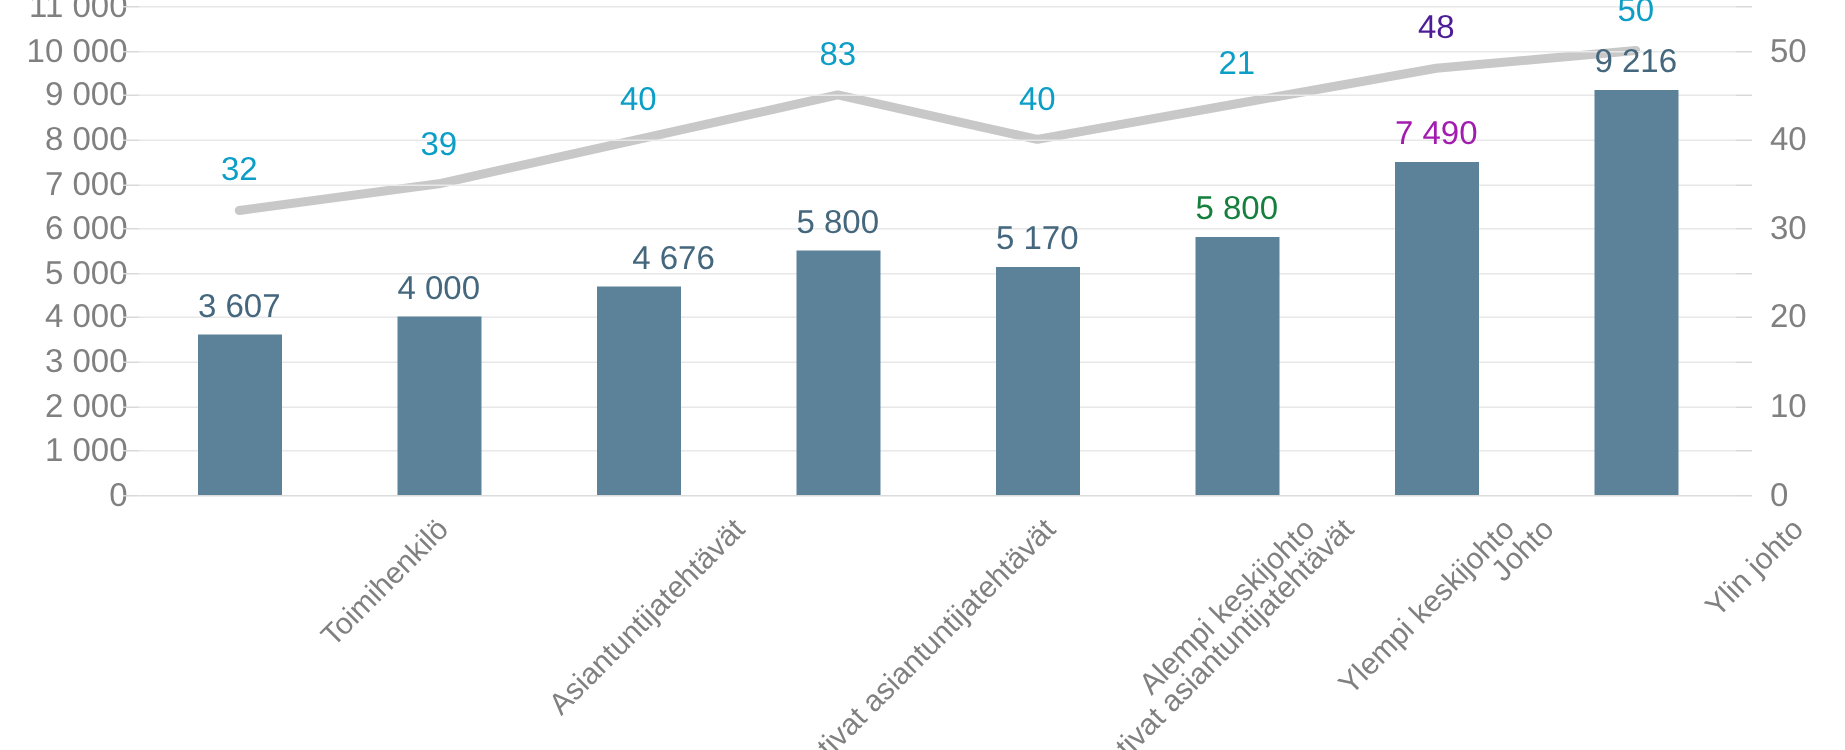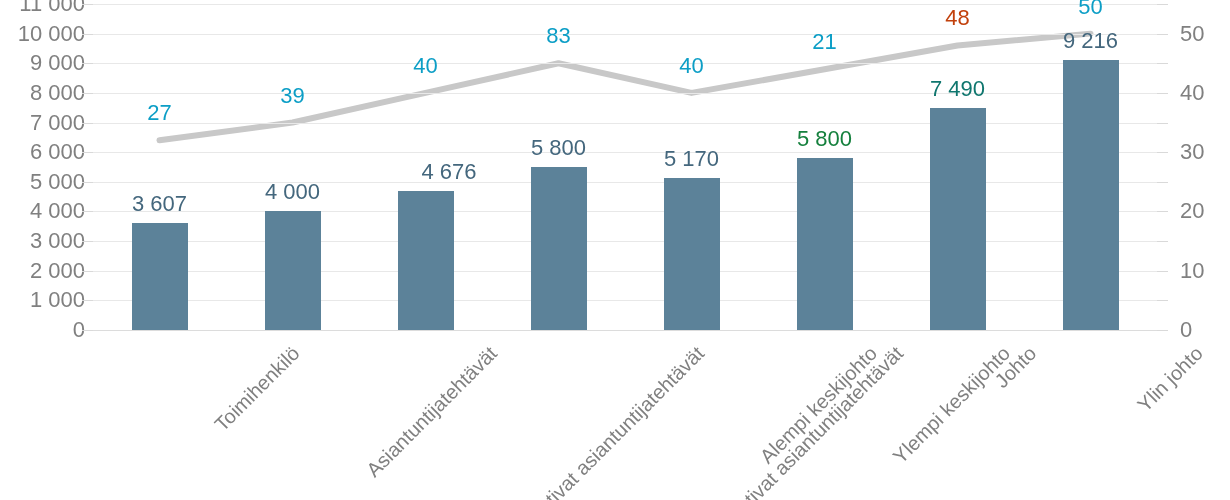--- a/index.html
+++ b/index.html
@@ -200,23 +200,23 @@
       <div class="cat-label" style="left: 975.5px; top: 342px;">Johto</div>
       <div class="cat-label" style="left: 1108.5px; top: 342px;">Ylin johto</div>
     </div>
 
 <div class="bar-label" style="left: 159.5px; top: 191.102px; color: rgb(68, 103, 125);">3 607</div>
     <div class="bar-label" style="left: 292.5px; top: 179.455px; color: rgb(68, 103, 125);">4 000</div>
     <div class="bar-label" style="left: 449px; top: 159.42px; color: rgb(68, 103, 125);">4 676</div>
     <div class="bar-label" style="left: 558.5px; top: 135px; color: rgb(68, 103, 125);">5 800</div>
     <div class="bar-label" style="left: 691.5px; top: 145.965px; color: rgb(68, 103, 125);">5 170</div>
     <div class="bar-label" style="left: 824.5px; top: 126.109px; color: #15803d;">5 800</div>
-    <div class="bar-label" style="left: 957.5px; top: 76.0236px; color: #0f766e;">7 490</div>
+    <div class="bar-label" style="left: 957.5px; top: 76.0236px; color: #a21caf;">7 490</div>
     <div class="bar-label" style="left: 1090.5px; top: 27.6275px; color: rgb(68, 103, 125);">9 216</div>
-    <div class="line-label" style="left: 159.5px; top: 100.327px; color: rgb(12, 158, 198);">27</div>
+    <div class="line-label" style="left: 159.5px; top: 100.327px; color: rgb(12, 158, 198);">32</div>
     <div class="line-label" style="left: 292.5px; top: 82.5455px; color: rgb(12, 158, 198);">39</div>
     <div class="line-label" style="left: 425.5px; top: 52.9091px; color: rgb(12, 158, 198);">40</div>
     <div class="line-label" style="left: 558.5px; top: 23.2727px; color: rgb(12, 158, 198);">83</div>
     <div class="line-label" style="left: 691.5px; top: 52.9091px; color: rgb(12, 158, 198);">40</div>
     <div class="line-label" style="left: 824.5px; top: 29.2px; color: rgb(12, 158, 198);">21</div>
-    <div class="line-label" style="left: 957.5px; top: 5.49091px; color: #c2410c;">48</div>
+    <div class="line-label" style="left: 957.5px; top: 5.49091px; color: #4c1d95;">48</div>
     <div class="line-label" style="left: 1090.5px; top: -6.36364px; color: rgb(12, 158, 198);">50</div>
   </div>
 
 </body></html>

